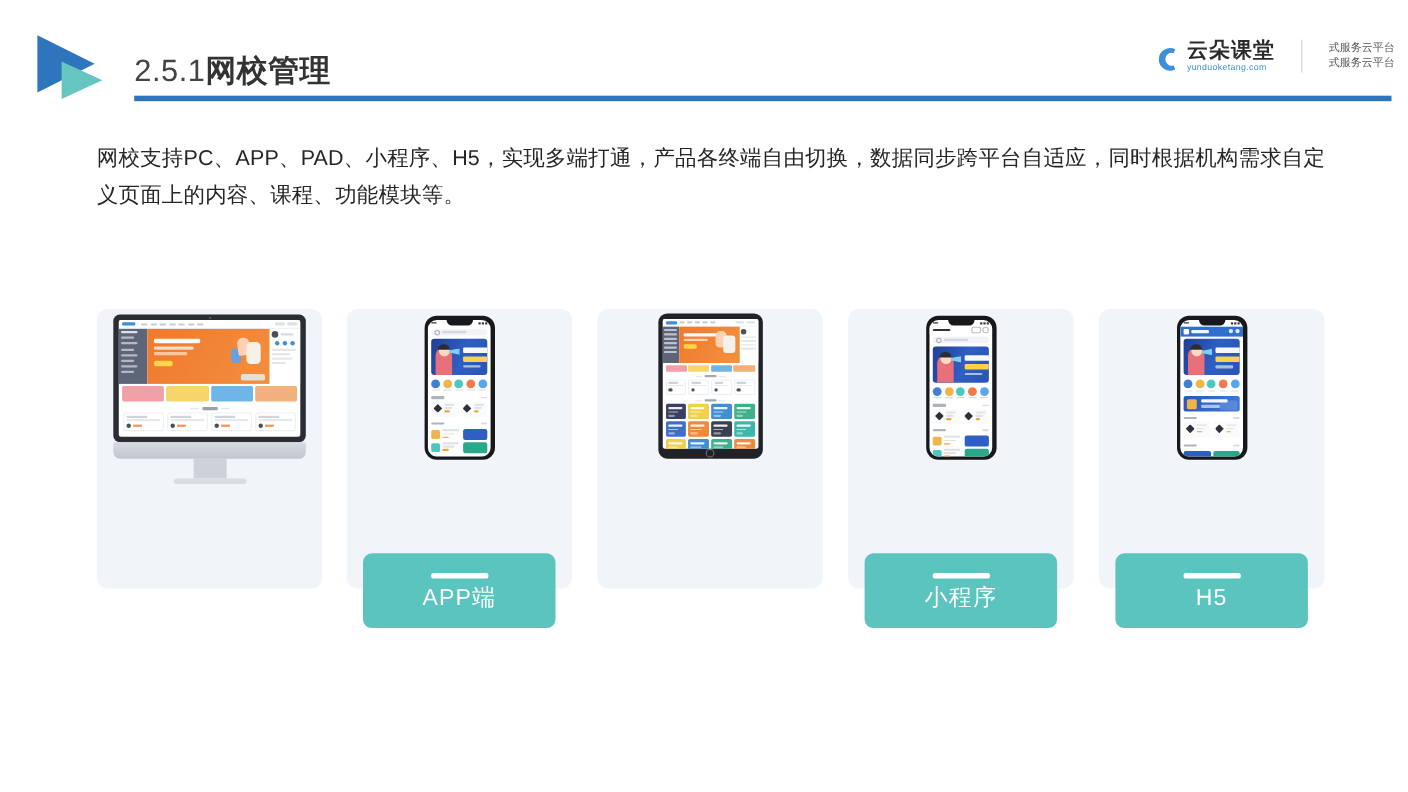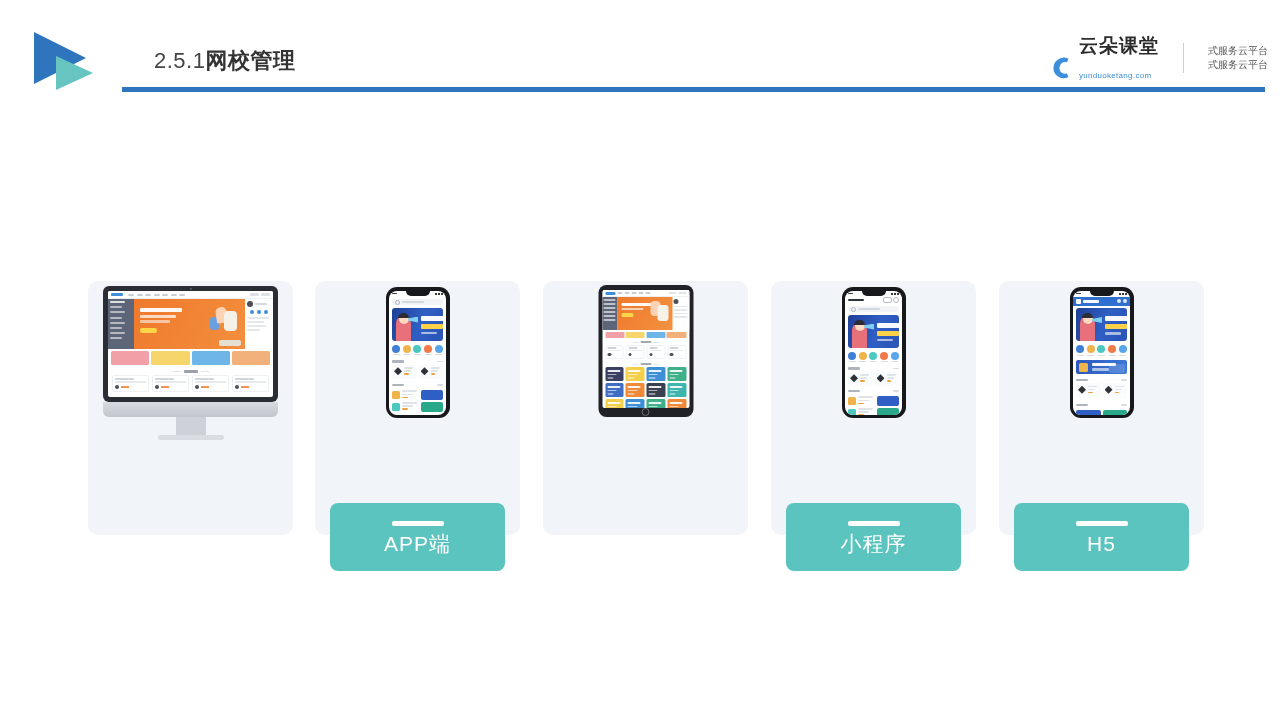--- a/index.html
+++ b/index.html
@@ -9,37 +9,37 @@
     -webkit-font-smoothing:antialiased;
   }
   .slide{position:relative;width:1280px;height:720px;}
 
   
   .logo-mark{position:absolute;left:30px;top:30px;width:72px;height:62px;}
   .logo-mark svg{display:block;}
 
   .slide-title{
     position:absolute;left:122px;top:46px;
-    font-size:22px;color:#3c3c3c;letter-spacing:.5px;white-space:nowrap;margin-left:32px;
+    font-size:28px;color:#3c3c3c;letter-spacing:.5px;white-space:nowrap;
   }
   .slide-title .num{font-weight:400;color:#444;}
   .slide-title .zh{font-weight:700;color:#333;}
 
   .title-rule{
     position:absolute;left:122px;top:87px;width:1143px;height:5px;
     background:#2e75bd;
   }
 
   
   .brand{position:absolute;right:12px;top:36px;display:flex;align-items:center;gap:24px;}
   .brand-logo{display:flex;align-items:flex-end;gap:4px;}
   .brand-cloud{width:26px;height:26px;flex:0 0 auto;}
   .brand-words{display:flex;flex-direction:column;line-height:1;}
   .brand-cn{font-size:19px;font-weight:700;color:#2b2b2b;letter-spacing:1px;}
-  .brand-en{font-size:8px;color:#3c8fd8;letter-spacing:.3px;margin-top:17px;}
+  .brand-en{font-size:8px;color:#3c8fd8;letter-spacing:.3px;margin-top:2px;}
   .brand-sep{width:1px;height:30px;background:#cfcfcf;}
   .brand-tag{font-size:10px;color:#555;line-height:1.45;white-space:nowrap;}
 
   
   .body-copy{
     position:absolute;left:88px;top:128px;width:1120px;
     font-size:19.5px;color:#262626;line-height:1.72;letter-spacing:.2px;
   }
 
   
@@ -286,20 +286,21 @@
         <div class="brand-en">yunduoketang.com</div>
       </div>
     </div>
     <div class="brand-sep"></div>
     <div class="brand-tag">
       <div>式服务云平台</div>
       <div>式服务云平台</div>
     </div>
   </div>
 
+  <div class="body-copy">网校支持PC、APP、PAD、小程序、H5，实现多端打通，产品各终端自由切换，数据同步跨平台自适应，同时根据机构需求自定义页面上的内容、课程、功能模块等。</div>
 
   <div class="cards">
 
     <div class="card c0">
       <div class="device-wrap">
         <div class="imac">
           <div class="imac-bezel">
             <div class="imac-cam"></div>
             <div class="imac-screen">
               <div class="w-nav">

